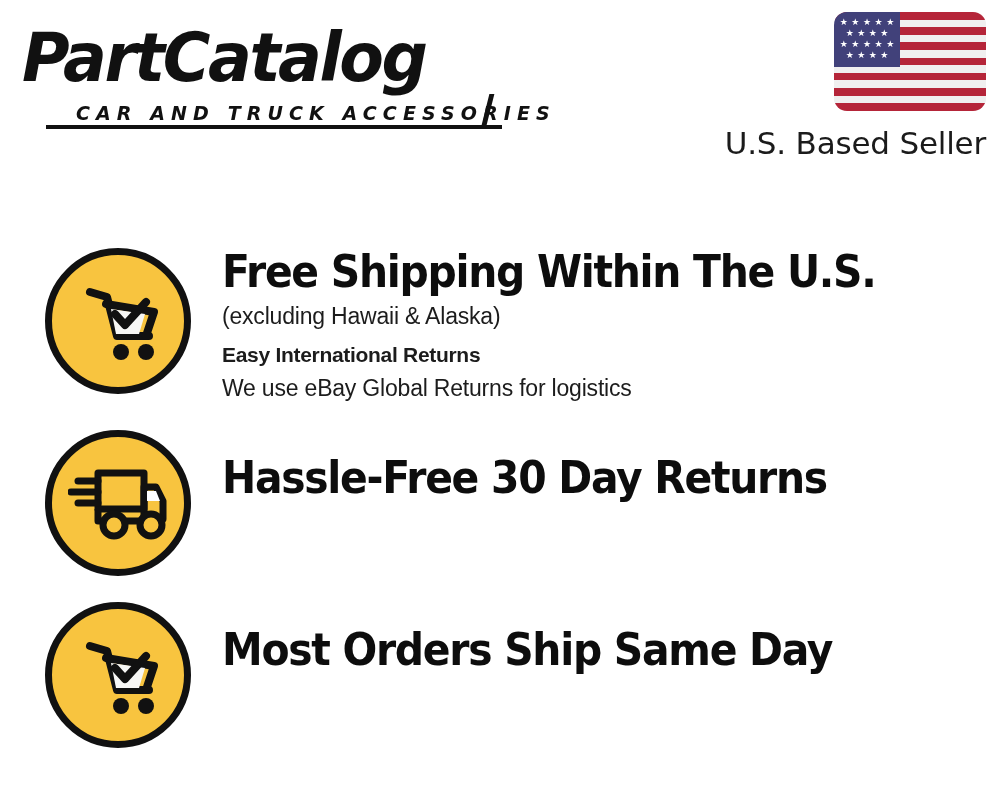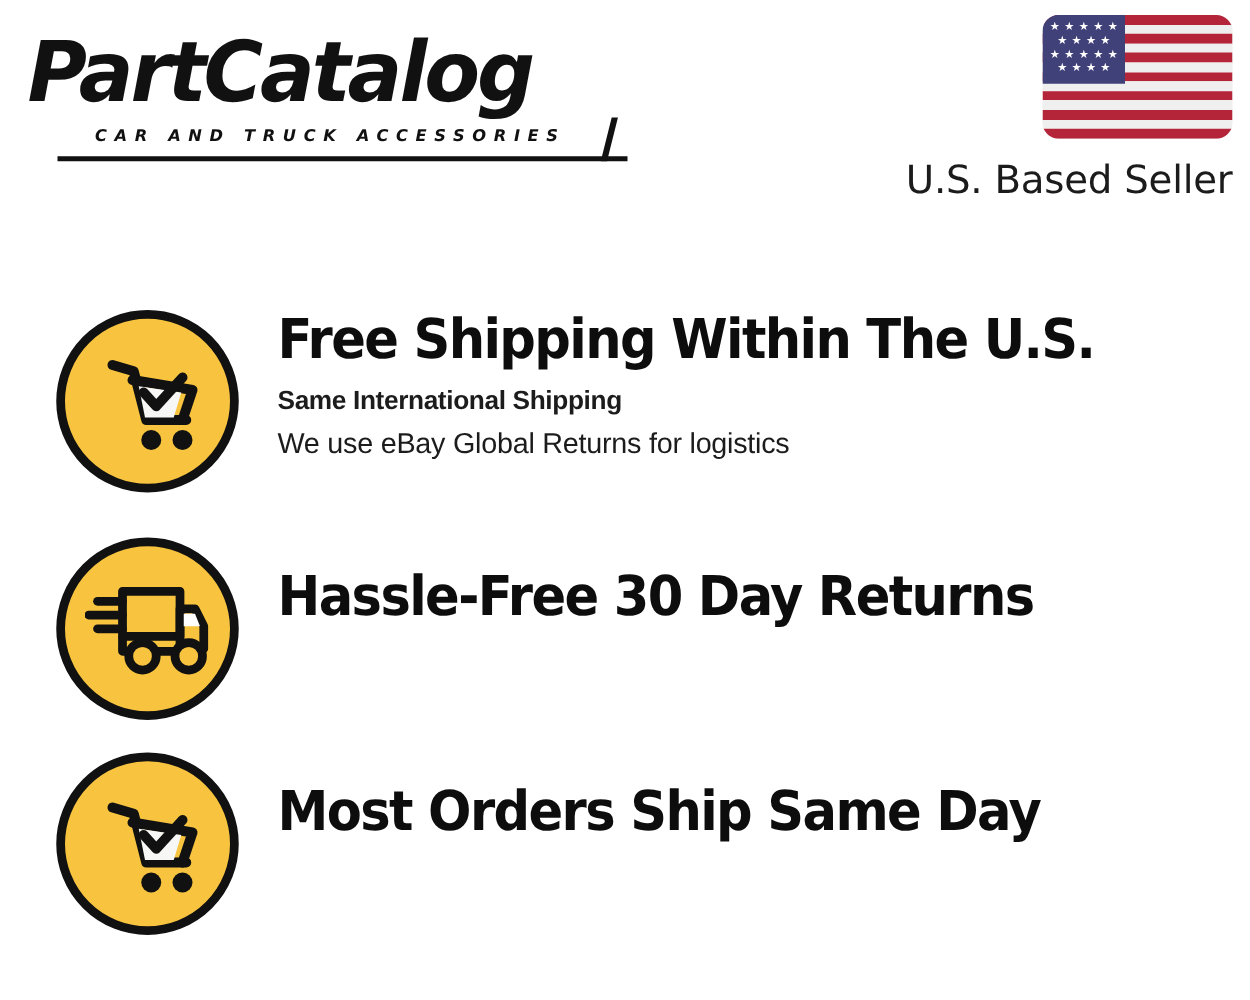--- a/index.html
+++ b/index.html
@@ -37,21 +37,21 @@
     transform: scaleX(0.97);
     transform-origin: left center;
   }
   .brand-tagline {
     position: absolute;
     left: 54px;
     top: 80px;
     font-family: "DejaVu Sans", sans-serif;
     font-weight: bold;
     font-style: italic;
-    font-size: 13px;
+    font-size: 19px;
     letter-spacing: 6.1px;
     color: #111111;
     white-space: nowrap;
   }
   .brand-underline {
     position: absolute;
     left: 24px;
     top: 103px;
     width: 456px;
     height: 4px;
@@ -264,21 +264,22 @@
       <path d="M20 14 L37 19 L47 58 L79 58" fill="none" stroke="#111" stroke-width="8" stroke-linecap="round" stroke-linejoin="round"></path>
       <path d="M36 26 L84 34 L76 58" fill="none" stroke="#111" stroke-width="8" stroke-linecap="round" stroke-linejoin="round"></path>
       <polygon points="41,31 75,36 69,56 46,56" fill="#f7f7f5"></polygon>
       <path d="M45 36 L55 47 L76 24" fill="none" stroke="#111" stroke-width="8" stroke-linecap="round" stroke-linejoin="round"></path>
       <circle cx="51" cy="74" r="8" fill="#111"></circle>
       <circle cx="76" cy="74" r="8" fill="#111"></circle>
     </svg>
   </div>
   <div class="benefit-text">
     <div class="headline">Free Shipping Within The U.S.</div>
-    <div class="subline strong subline-2">Same International Shipping</div>
+    <div class="subline subline-1">(excluding Hawaii &amp; Alaska)</div>
+    <div class="subline strong subline-2">Easy International Returns</div>
     <div class="subline">We use eBay Global Returns for logistics</div>
   </div>
 </div>
 
 <div class="benefit row-1" id="benefit-1">
   <div class="badge">
     <svg width="100" height="80" viewBox="0 0 100 80" aria-hidden="true">
       <rect x="30" y="10" width="46" height="36" fill="none" stroke="#111" stroke-width="7" stroke-linejoin="round"></rect>
       <path d="M76 24 L88 24 L95 38 L95 56 L76 56 Z" fill="none" stroke="#111" stroke-width="7" stroke-linejoin="round"></path>
       <polygon points="79,28 88,28 92,38 79,38" fill="#ffffff"></polygon>

